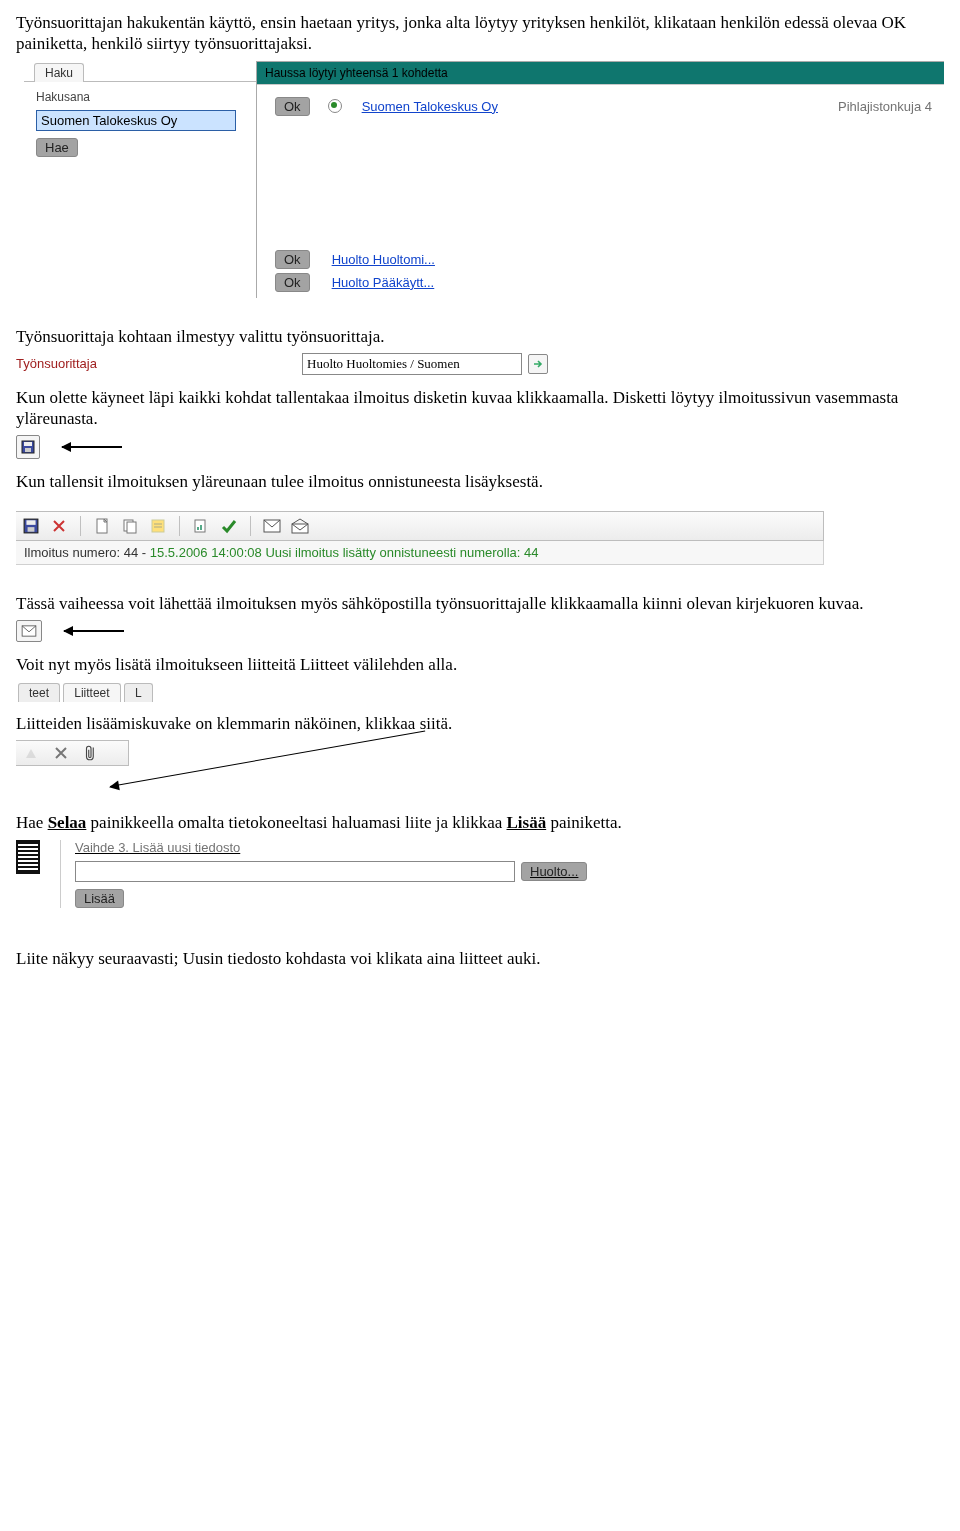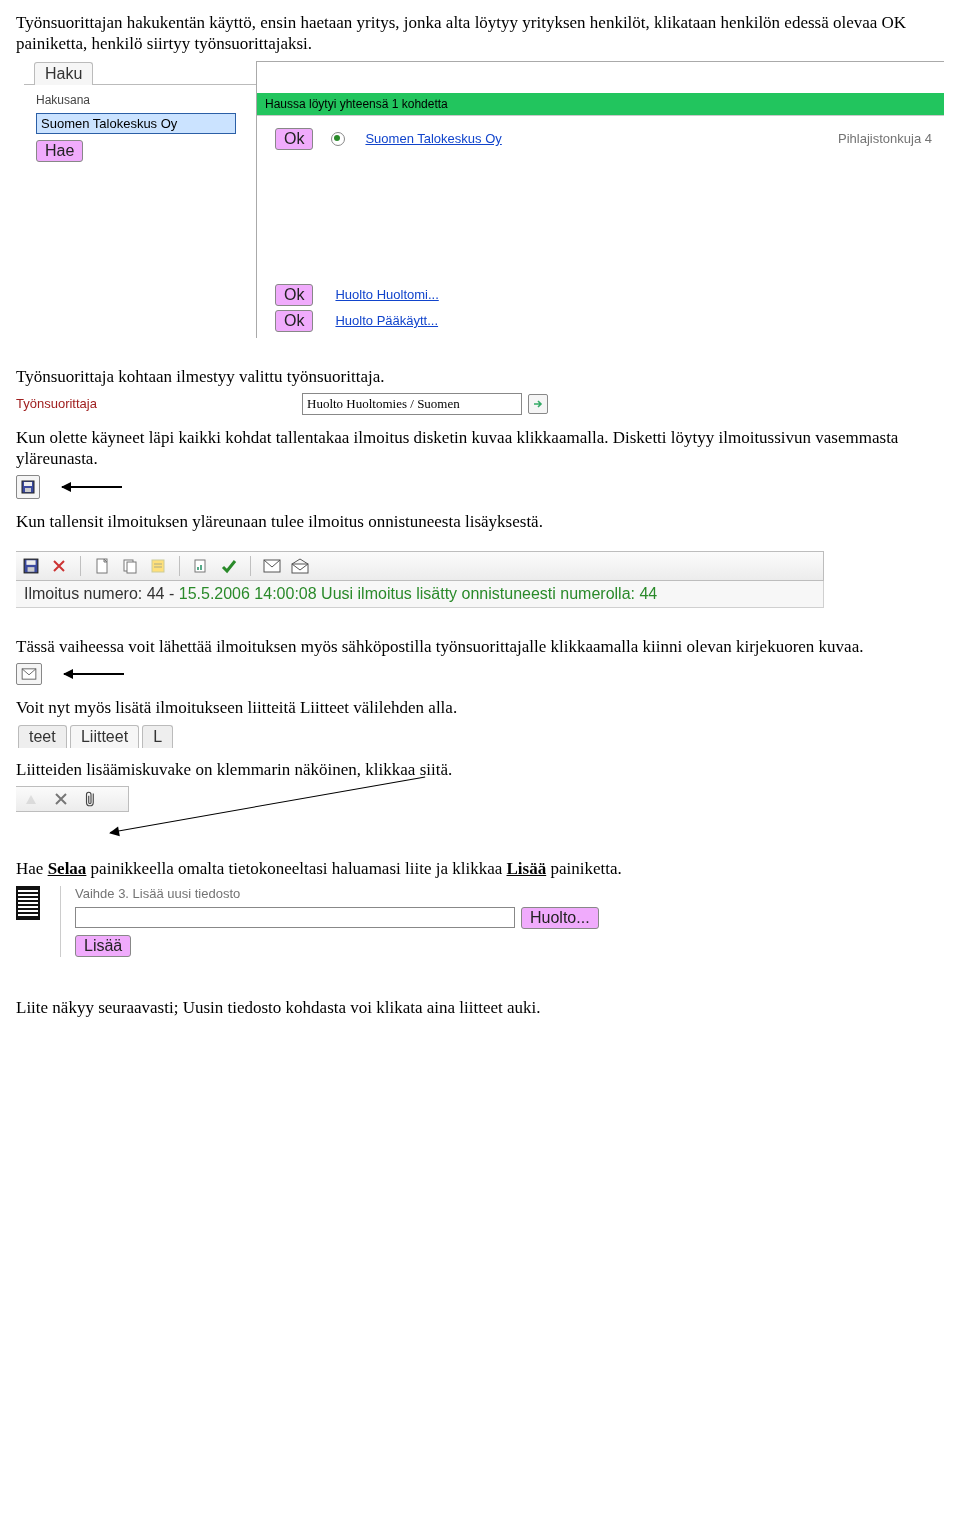--- a/index.html
+++ b/index.html
@@ -19,42 +19,42 @@
   .sans { font-family: Arial, Helvetica, sans-serif; font-size: 13px; color: #737373; }
   .sans-lbl { font-family: Arial, Helvetica, sans-serif; font-size: 12px; color: #444; }
 
   .tab {
     display: inline-block;
     background: #f6f6f6;
     border: 1px solid #bbb;
     border-bottom: none;
     padding: 2px 10px;
     font-family: Arial, Helvetica, sans-serif;
-    font-size: 16px;
+    font-size: 12px;
     color: #333;
     border-radius: 3px 3px 0 0;
     margin-right: -1px;
     position: relative;
     top: 1px;
   }
   .tab.inactive { background: #eee; }
   .panel-border-top { border-top: 1px solid #bbb; }
 
   .ui-input {
     font-family: Arial, Helvetica, sans-serif;
     font-size: 13px;
     border: 1px solid #888;
     padding: 2px 4px;
     background: #fff;
   }
   .ui-input.selected { background: #cbe3ff; color: #000; border-color: #2b5fa6; }
   .ui-button {
     font-family: Arial, Helvetica, sans-serif;
-    font-size: 16px;
-    background: #f0abfc;
+    font-size: 13px;
+    background: #a3a3a3;
     border: 1px solid #888;
     border-radius: 3px;
     padding: 1px 8px;
     color: #222;
     text-align: center;
   }
 
   .link { color: #1144cc; text-decoration: underline; font-family: Arial, Helvetica, sans-serif; font-size: 13px; }
   .radio-dot {
     display:inline-block; width:12px; height:12px; border-radius:50%;
@@ -73,21 +73,21 @@
     display: flex;
     align-items: center;
     gap: 10px;
   }
   .tb-divider { width:1px; height:20px; background:#c0c0c0; margin:0 2px; }
   .icon { display:inline-flex; width:18px; height:18px; align-items:center; justify-content:center; }
   svg { display:block; }
 
   .statusbar {
     font-family: Arial, Helvetica, sans-serif;
-    font-size: 16px;
+    font-size: 13px;
     color: #333;
     padding: 4px 8px;
     background: #f7f7f7;
     border: 1px solid #d0d0d0;
     border-top: none;
     border-left: none;
   }
   .status-green { color: #2a8a2a; }
 
   .arrow-left {
@@ -150,21 +150,21 @@
       <div class="sans-lbl" style="margin-bottom:6px;">Hakusana</div>
       <input class="ui-input selected" style="width: 190px;" value="Suomen Talokeskus Oy">
       <div style="margin-top:6px;">
         <button class="ui-button">Hae</button>
       </div>
     </div>
   </div>
 
   <div style="flex:1;">
     <div class="results-box">
-      <div class="smallcol" style="background:#22c55e;margin-top:31px;">Haussa löytyi yhteensä 1 kohdetta</div>
+      <div class="smallcol" style="background:#0f766e;">Haussa löytyi yhteensä 1 kohdetta</div>
       <div style="height:10px;"></div>
       <div class="ui-row" style="padding:2px 8px 2px 18px;">
         <button class="ui-button">Ok</button>
         <span style="width:6px;"></span>
         <span class="radio-dot"></span>
         <span style="width:8px;"></span>
         <span class="link">Suomen Talokeskus Oy</span>
         <span style="flex:1;"></span>
         <span class="sans" style="padding-right:4px;">Pihlajistonkuja 4</span>
       </div>
@@ -344,21 +344,21 @@
   </div>
   <span class="diag-line" style="left:94px; top:46px; width:320px; transform:rotate(-10deg);"></span>
 </div>
 
 <div class="gap-sm"></div>
 
 <p class="para">
   <span>Hae </span><span class="underline" style="font-weight:bold;">Selaa</span><span> painikkeella omalta tietokoneeltasi haluamasi liite ja klikkaa </span><span class="underline" style="font-weight:bold;">Lisää</span><span> painiketta.</span>
 </p>
 
-<div class="ui-row" style="align-items:flex-start; gap:20px; margin-top:4px;">
+<div class="ui-row" style="align-items:flex-start; gap:20px; margin-top:4px;text-decoration:underline;">
   <span class="striped"></span>
   <div style="flex:1; border-left:1px solid #ccc; padding-left:14px;">
     <div class="sans" style="margin-bottom:6px;">Vaihde 3. Lisää uusi tiedosto</div>
     <div class="ui-row">
       <input class="ui-input" style="width: 430px;">
       <button class="ui-button">Huolto...</button>
     </div>
     <div style="margin-top:6px;">
       <button class="ui-button">Lisää</button>
     </div>

